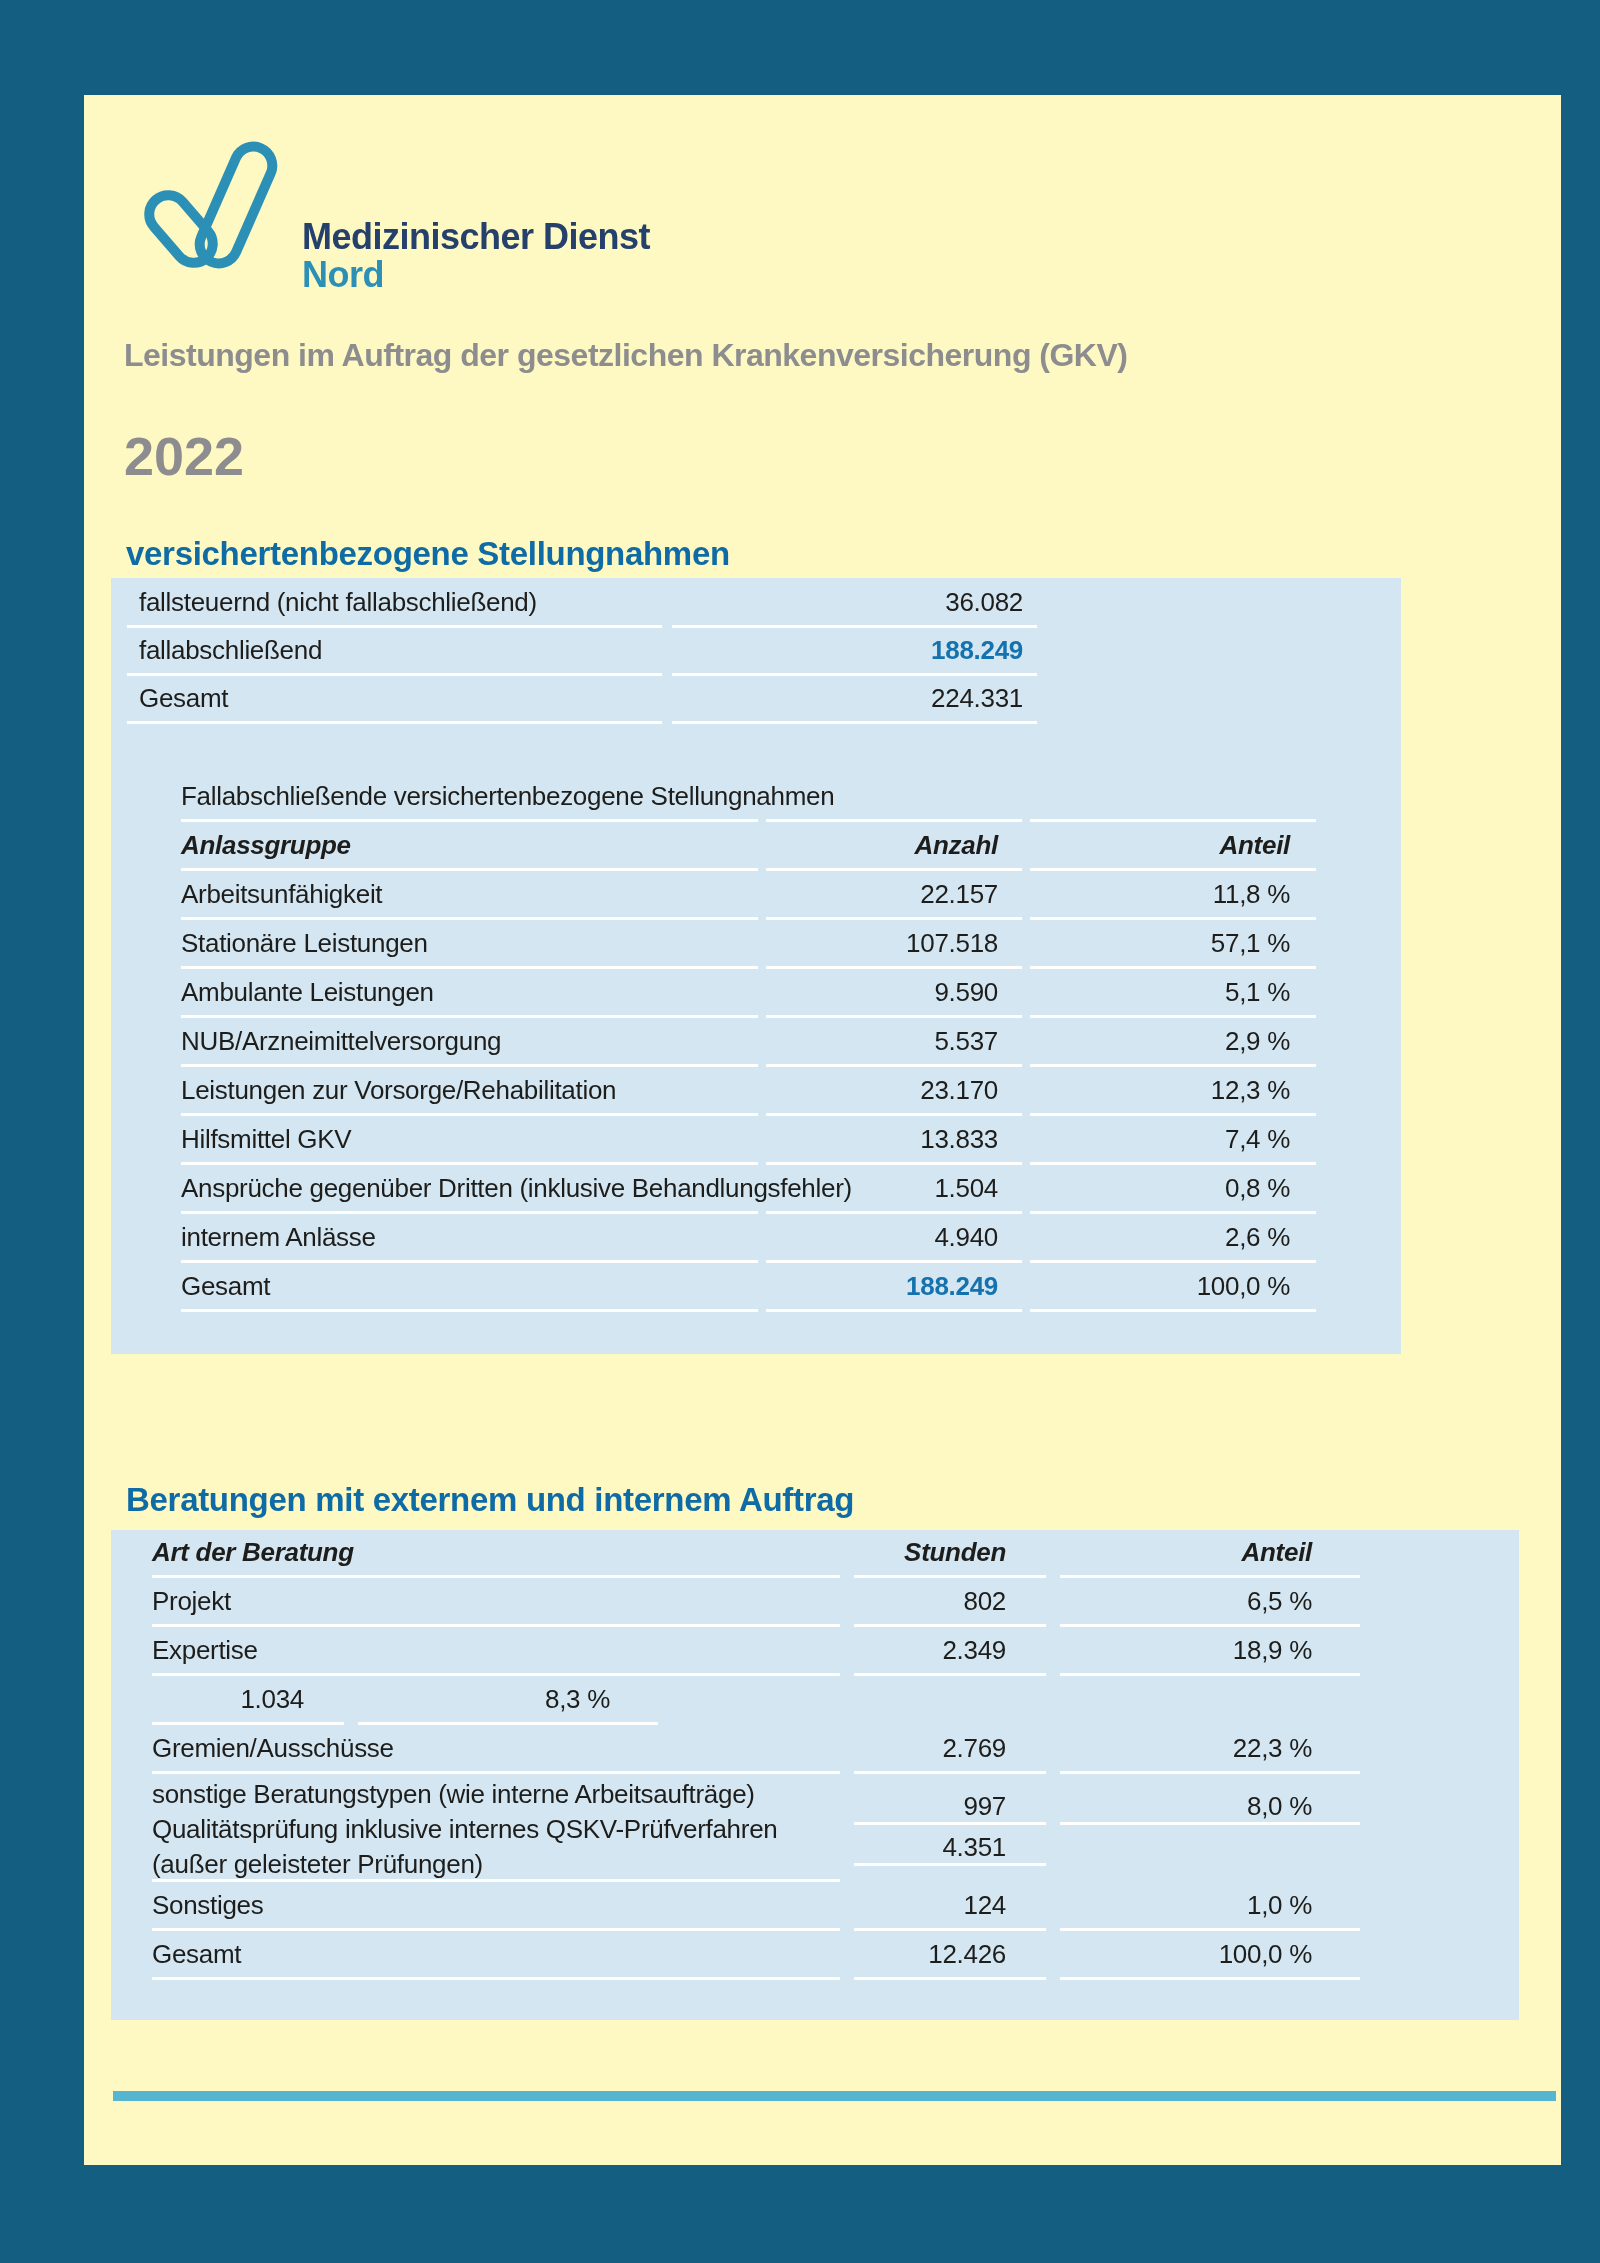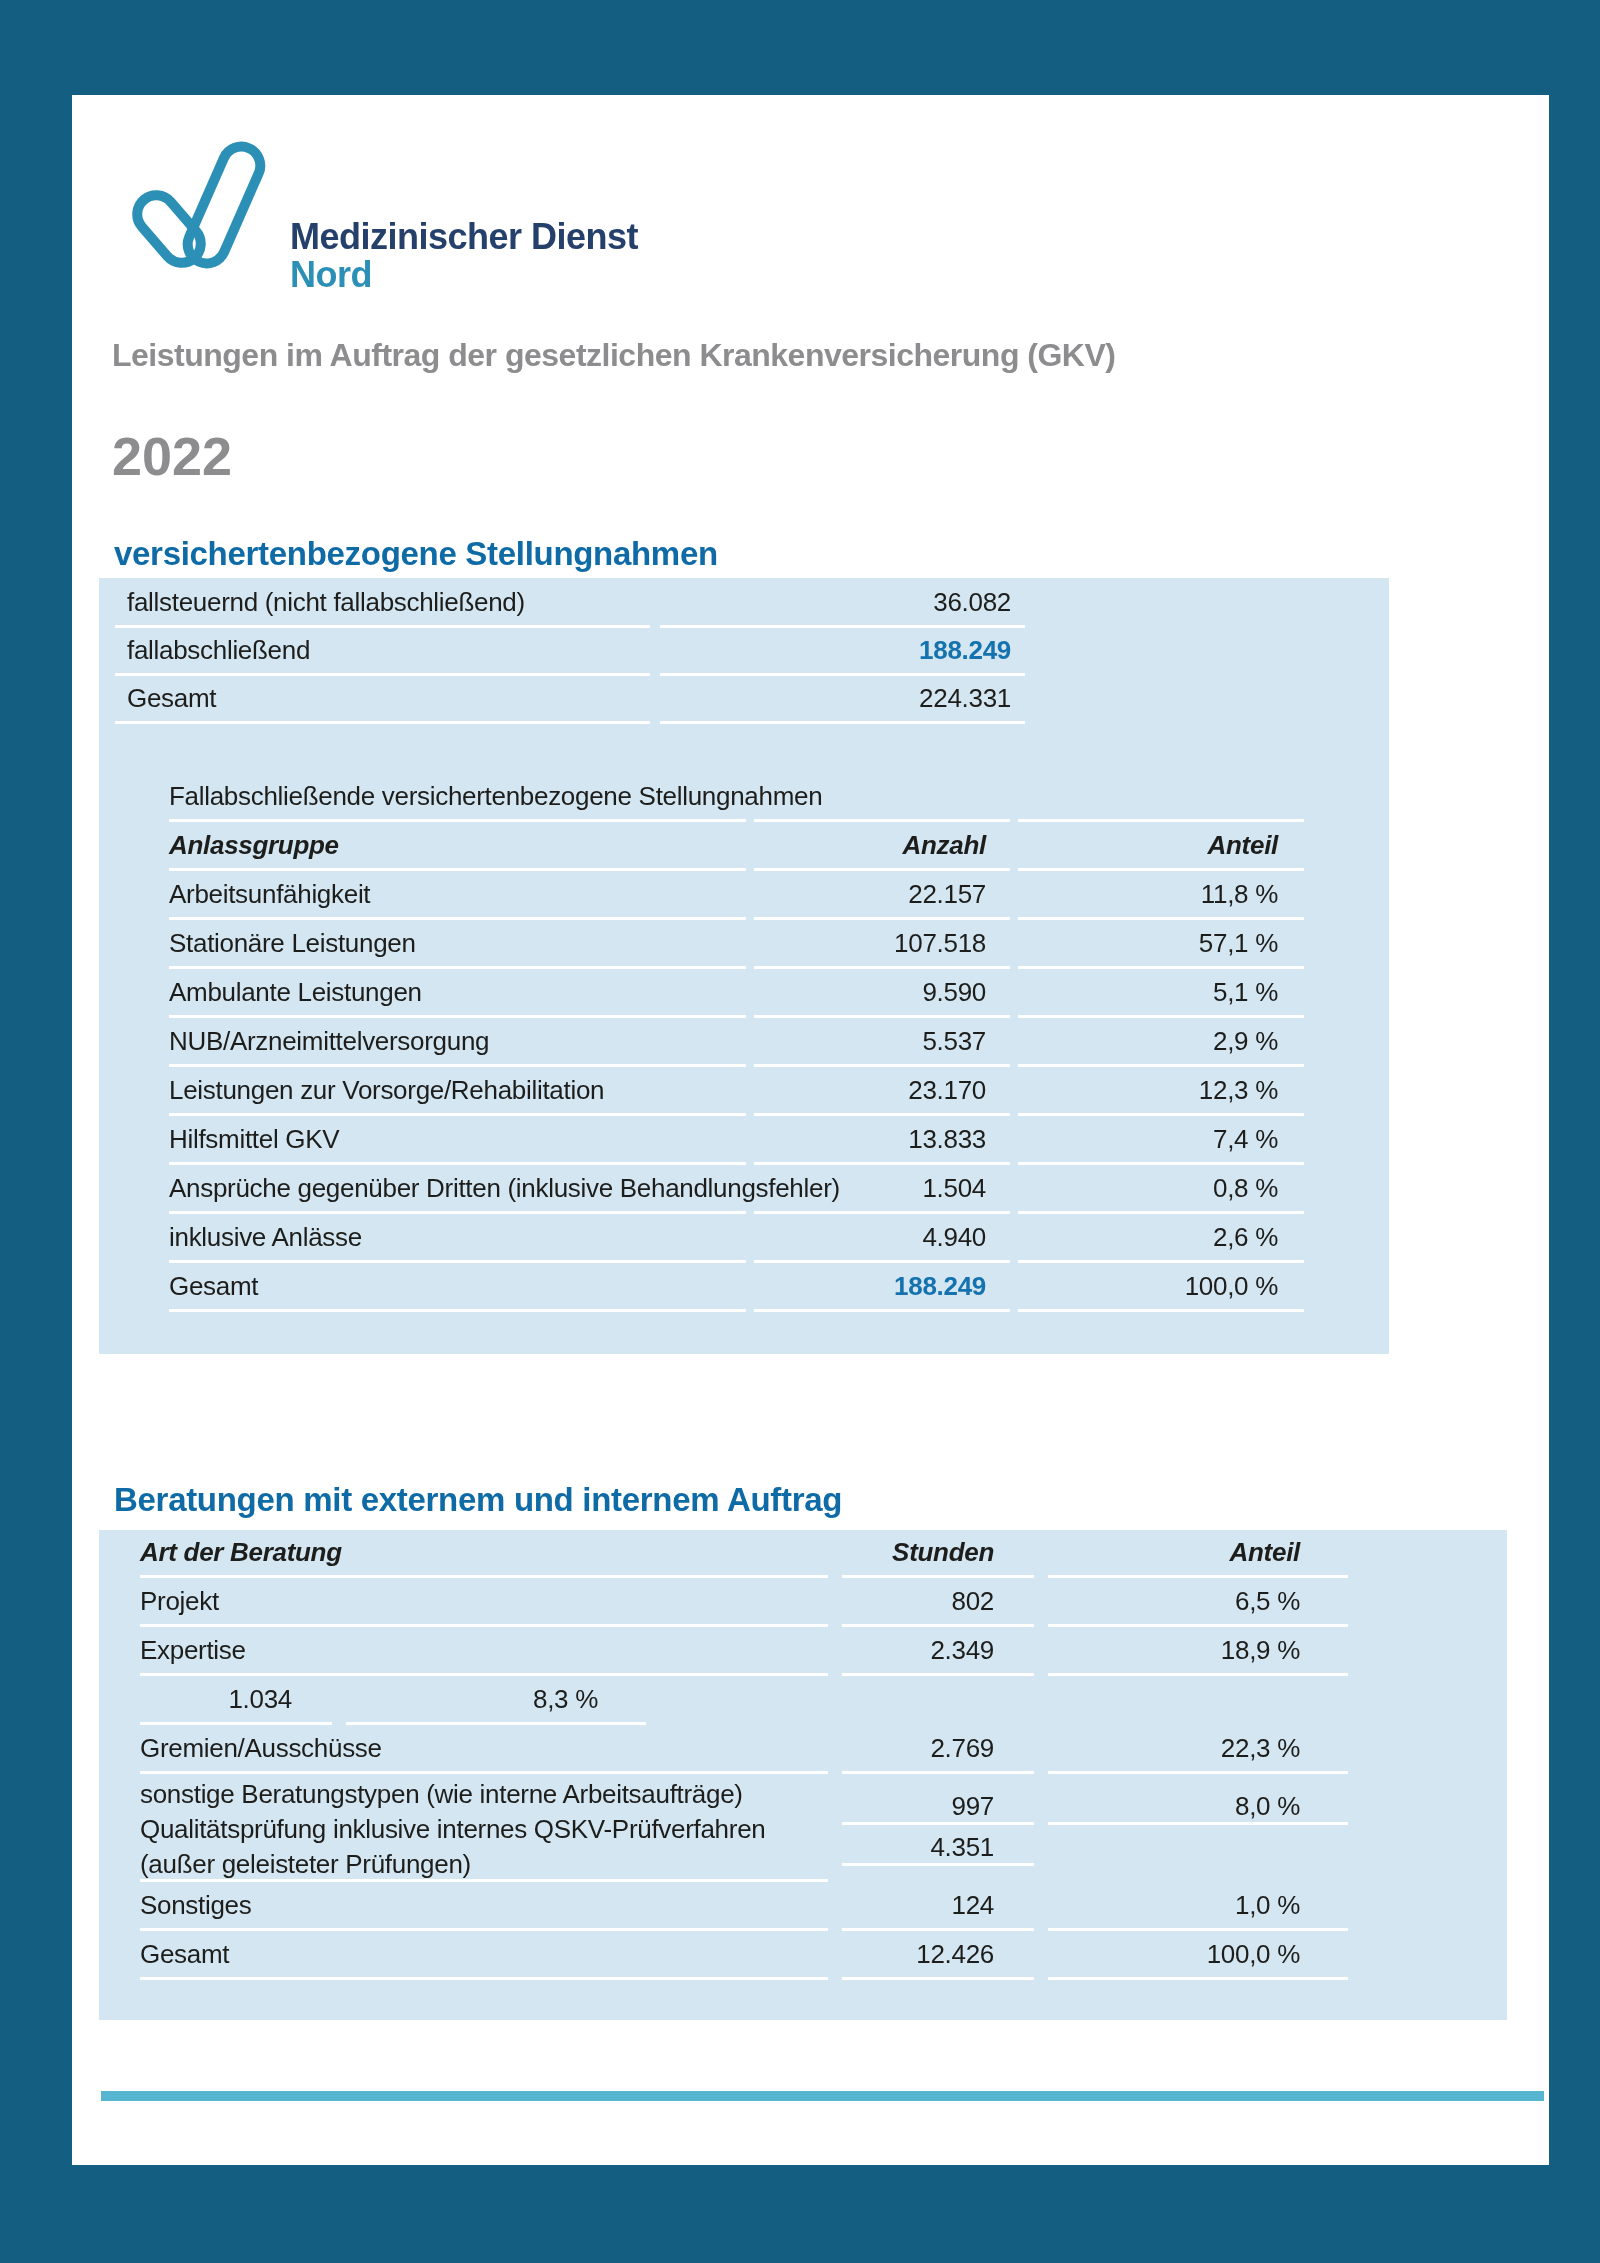--- a/index.html
+++ b/index.html
@@ -7,22 +7,22 @@
     --title-gray:#8d8d8f; --text:#1d1d1b; --rule:#56b5d0;
     --logo-teal:#2c90b6; --logo-navy:#24406b; --sep:#ffffff;
   }
   html,body{margin:0;padding:0;}
   body{
     width:1600px;height:2263px;position:relative;background:var(--frame);
     font-family:"Liberation Sans", sans-serif;color:var(--text);
     -webkit-font-smoothing:antialiased;
   }
   .page{
-    position:absolute;left:72px;top:95px;width:1477px;height:2070px;
-    background:#ffffff;overflow:hidden;
+    position:absolute;left:84px;top:95px;width:1477px;height:2070px;
+    background:#fef9c3;overflow:hidden;
   }
   
   .logo{position:absolute;left:60px;top:45px;display:flex;}
   .logo svg{display:block;}
   .logo-text{margin-left:8px;margin-top:78px;line-height:38px;font-weight:bold;
     font-size:36px;letter-spacing:-0.5px;}
   .logo-name{color:var(--logo-navy);}
   .logo-region{color:var(--logo-teal);}
   
   .page-title{
@@ -163,21 +163,21 @@
         <div class="cell c-label">Hilfsmittel GKV</div>
         <div class="cell num c-count">13.833</div>
         <div class="cell num c-share">7,4 %</div>
       </div>
       <div class="trow">
         <div class="cell c-label">Ansprüche gegenüber Dritten (inklusive Behandlungsfehler)</div>
         <div class="cell num c-count">1.504</div>
         <div class="cell num c-share">0,8 %</div>
       </div>
       <div class="trow">
-        <div class="cell c-label">inklusive Anlässe</div>
+        <div class="cell c-label">internem Anlässe</div>
         <div class="cell num c-count">4.940</div>
         <div class="cell num c-share">2,6 %</div>
       </div>
       <div class="trow">
         <div class="cell c-label bold">Gesamt</div>
         <div class="cell num c-count blue-num">188.249</div>
         <div class="cell num c-share bold">100,0 %</div>
       </div>
     </div>
   </div>

